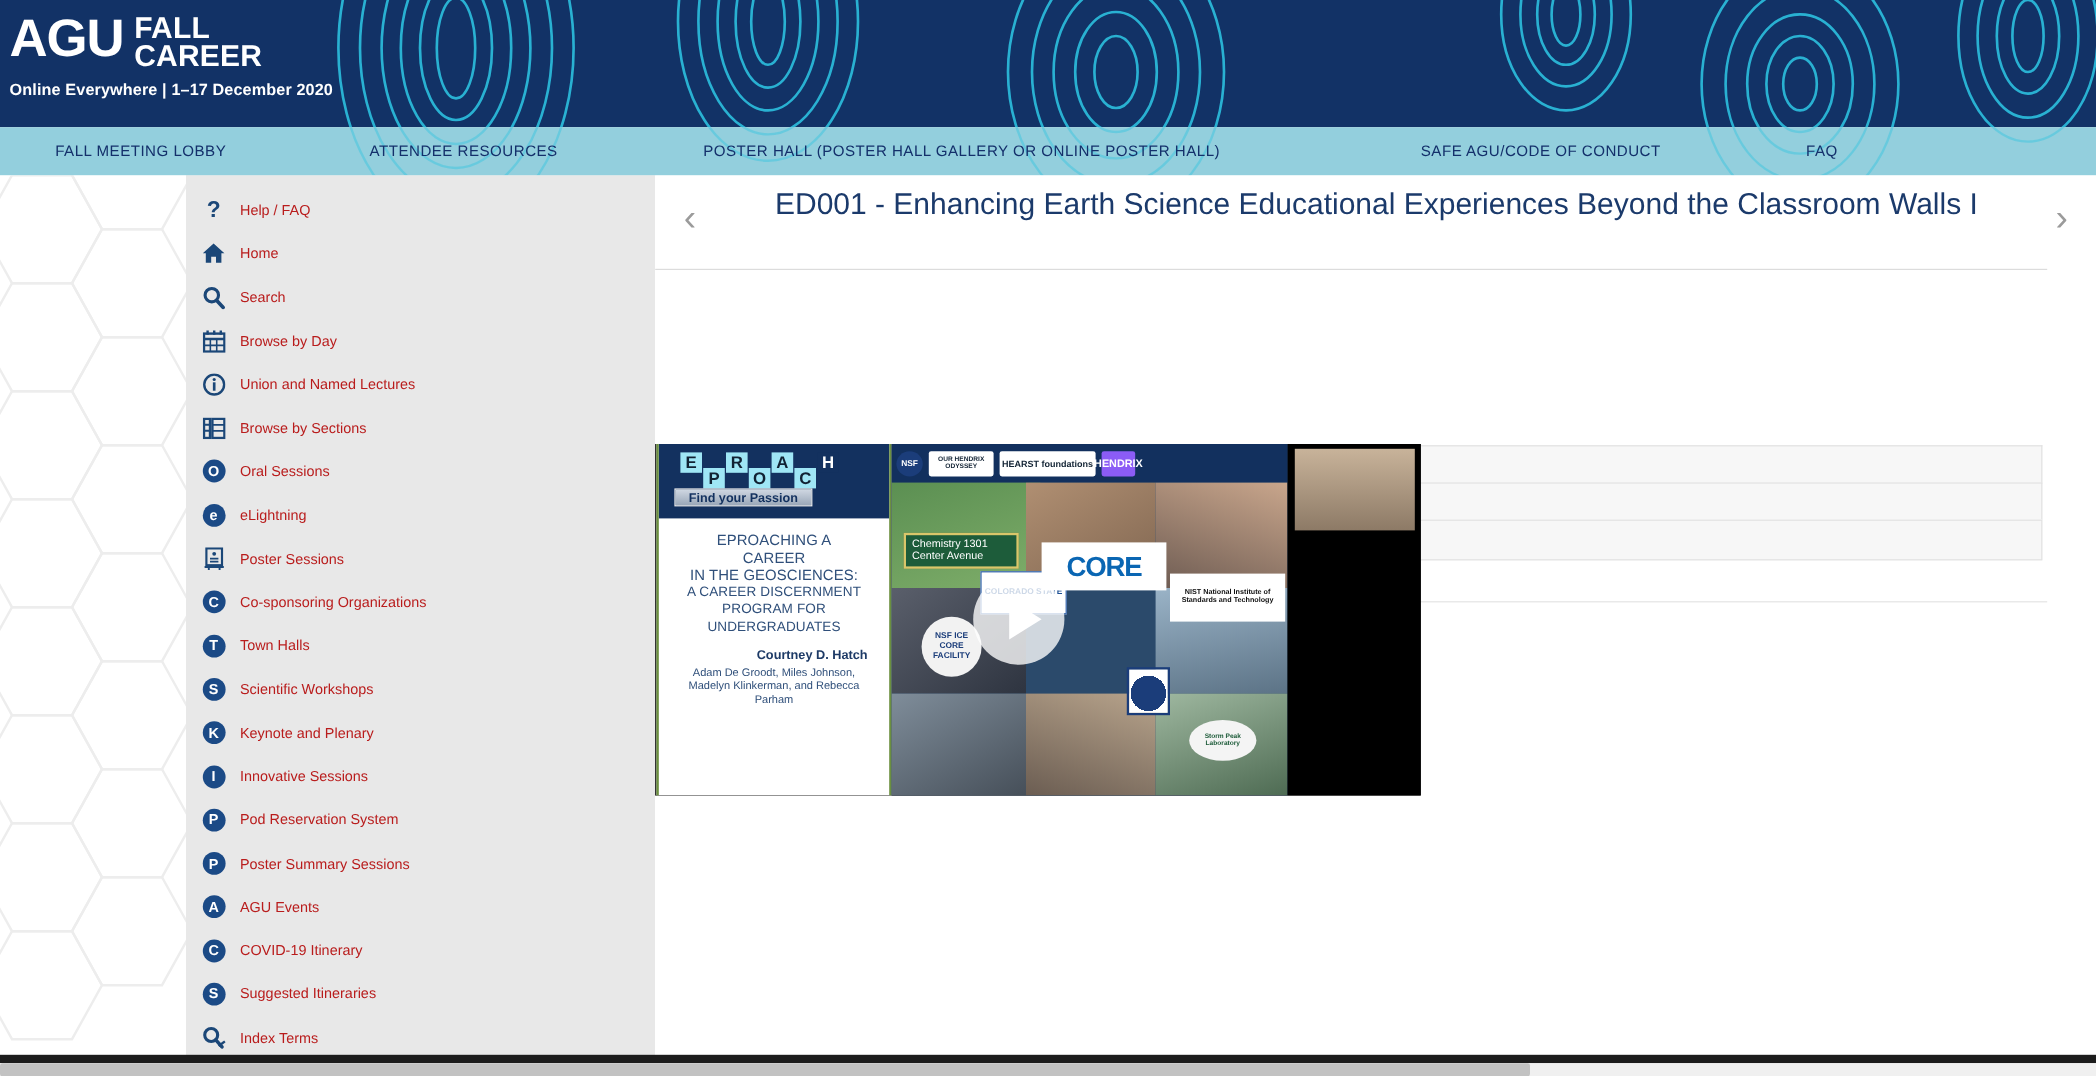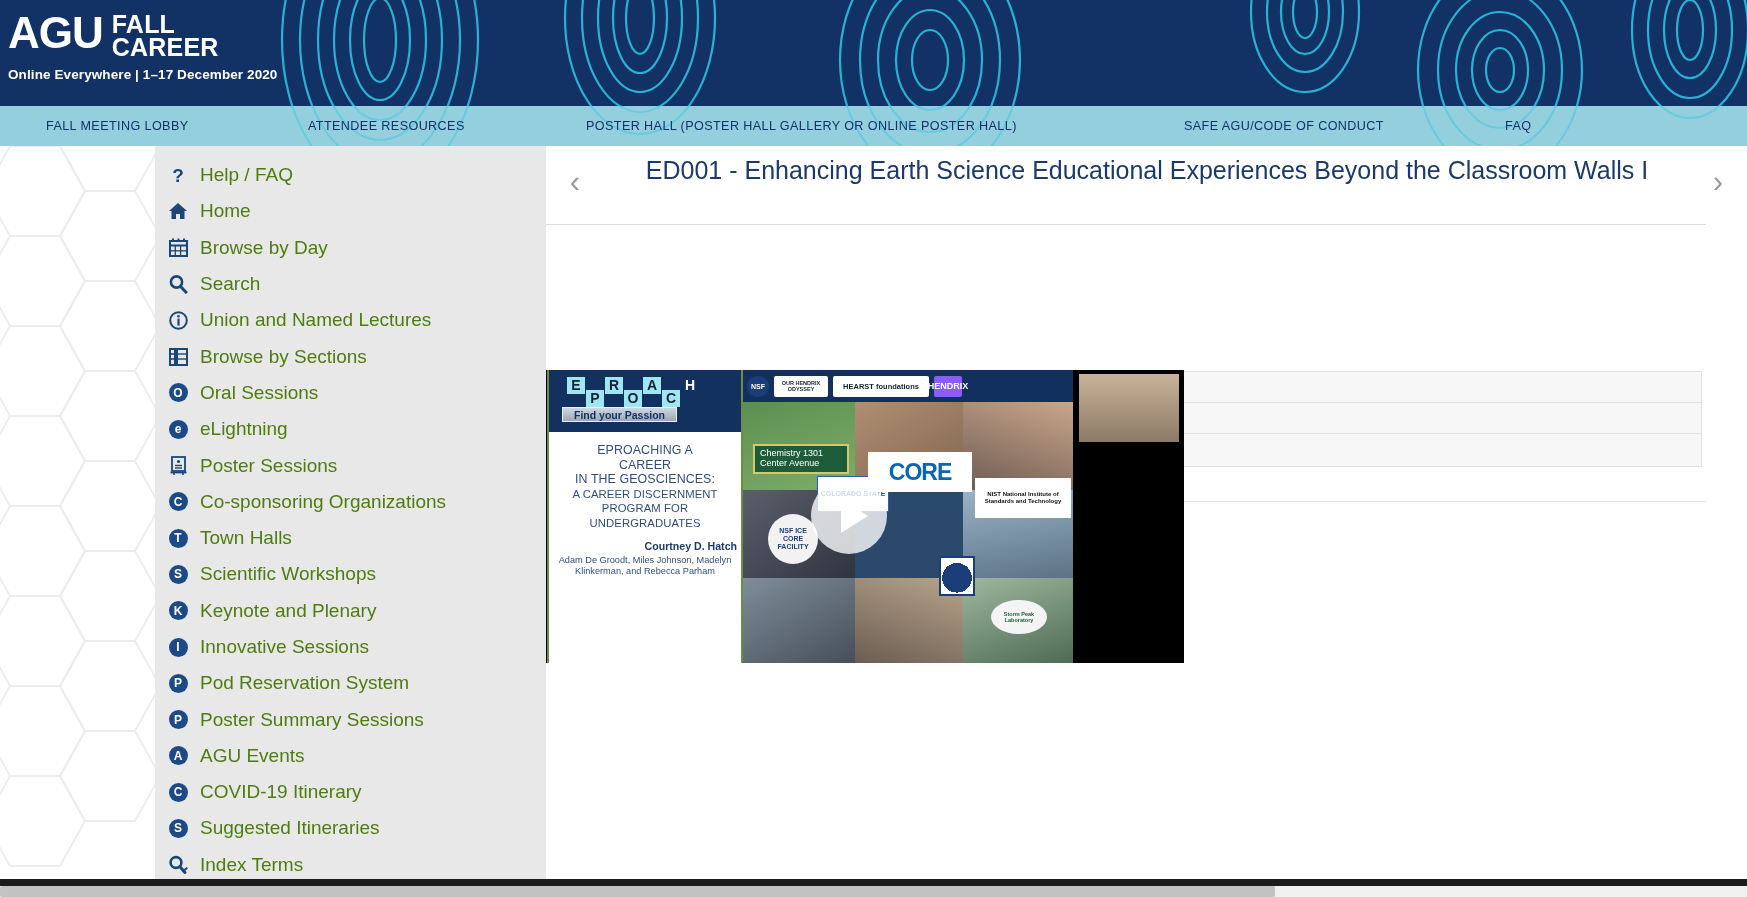--- a/index.html
+++ b/index.html
@@ -89,21 +89,21 @@
     display: flex; align-items: center;
     height: 36.3px; padding-left: 6px;
     cursor: pointer;
   }
   .side-ico {
     width: 34px; min-width: 34px; display: flex;
     align-items: center; justify-content: center;
     color: #1b4778;
   }
   .side-label {
-    font-size: 19px; color: #4d7c0f; margin-left: 5px;
+    font-size: 12px; color: #b91c1c; margin-left: 5px;
     white-space: nowrap;
   }
   .circ {
     width: 19px; height: 19px; border-radius: 50%;
     background: #1b4a86; color: #fff;
     font-size: 12px; font-weight: bold;
     display: flex; align-items: center; justify-content: center;
     font-family: "Liberation Sans", sans-serif;
   }
   .glyph { font-size: 19px; font-weight: bold; line-height: 1; }
@@ -184,21 +184,21 @@
     font-size: 14px; text-align: center;
     background: #9fe6f5; color: #123; width: 18px; height: 17px;
     line-height: 17px; font-family: "Liberation Sans", sans-serif;
   }
   .passion {
     position: absolute; left: 13px; top: 37px; width: 115px; height: 15px;
     background: linear-gradient(#cfd7e2,#9aa7b8);
     border: 1px solid #eee; color: #13315f; font-weight: bold;
     font-size: 10.5px; text-align: center; line-height: 14px;
   }
-  .slide-body { padding: 11px 4px 0; text-align: center; }
+  .slide-body { padding: 11px 18px 0; text-align: center; }
   .sb-l { color: #2f4f7a; font-size: 11.3px; line-height: 14.6px; letter-spacing: .1px; }
   .sb-lg { font-size: 12.4px; }
   .sb-auth {
     margin-top: 9px; color: #1d3a66; font-size: 10.6px; font-weight: bold; text-align: right;
   }
   .sb-auth2 {
     margin-top: 3px; color: #2f4f7a; font-size: 9.2px; line-height: 11.6px;
   }
   .collage {
     position: absolute; left: 197px; top: 0; width: 330px; height: 293px;
@@ -406,42 +406,42 @@
       <span class="side-ico">
         <svg width="20" height="18" viewBox="0 0 20 18">
             <path d="M10 1 L19 9 L16.5 9 L16.5 17 L12 17 L12 12 L8 12 L8 17 L3.5 17 L3.5 9 L1 9 Z" fill="#1b4778"></path>
           </svg>
       </span>
       <span class="side-label">Home</span>
     </div>
 
     <div class="side-item">
       <span class="side-ico">
+        <svg width="20" height="20" viewBox="0 0 20 20">
+            <circle cx="8.5" cy="8" r="5.6" fill="none" stroke="#1b4778" stroke-width="2.6"></circle>
+            <line x1="12.6" y1="12.4" x2="18" y2="18.2" stroke="#1b4778" stroke-width="3" stroke-linecap="round"></line>
+          </svg>
+      </span>
+      <span class="side-label">Search</span>
+    </div>
+
+    <div class="side-item">
+      <span class="side-ico">
         <svg width="19" height="19" viewBox="0 0 19 19">
             <rect x="1" y="3" width="17" height="15" fill="none" stroke="#1b4778" stroke-width="2"></rect>
             <line x1="1" y1="7.5" x2="18" y2="7.5" stroke="#1b4778" stroke-width="2"></line>
             <line x1="6.3" y1="7.5" x2="6.3" y2="18" stroke="#1b4778" stroke-width="1.3"></line>
             <line x1="11.6" y1="7.5" x2="11.6" y2="18" stroke="#1b4778" stroke-width="1.3"></line>
             <line x1="1" y1="12.8" x2="18" y2="12.8" stroke="#1b4778" stroke-width="1.3"></line>
             <line x1="4" y1="0.5" x2="4" y2="4" stroke="#1b4778" stroke-width="2"></line>
             <line x1="9.5" y1="0.5" x2="9.5" y2="4" stroke="#1b4778" stroke-width="2"></line>
             <line x1="15" y1="0.5" x2="15" y2="4" stroke="#1b4778" stroke-width="2"></line>
           </svg>
       </span>
       <span class="side-label">Browse by Day</span>
-    </div>
-
-    <div class="side-item">
-      <span class="side-ico">
-        <svg width="20" height="20" viewBox="0 0 20 20">
-            <circle cx="8.5" cy="8" r="5.6" fill="none" stroke="#1b4778" stroke-width="2.6"></circle>
-            <line x1="12.6" y1="12.4" x2="18" y2="18.2" stroke="#1b4778" stroke-width="3" stroke-linecap="round"></line>
-          </svg>
-      </span>
-      <span class="side-label">Search</span>
     </div>
 
     <div class="side-item">
       <span class="side-ico">
         <svg width="19" height="19" viewBox="0 0 19 19">
             <circle cx="9.5" cy="9.5" r="8.3" fill="none" stroke="#1b4778" stroke-width="2"></circle>
             <circle cx="9.5" cy="5.2" r="1.3" fill="#1b4778"></circle>
             <rect x="8.4" y="7.6" width="2.2" height="7" fill="#1b4778"></rect>
           </svg>
       </span>
@@ -652,21 +652,21 @@
           <div class="sb-l">UNDERGRADUATES</div>
           <div class="sb-auth">Courtney D. Hatch</div>
           <div class="sb-auth2">Adam De Groodt, Miles Johnson, Madelyn Klinkerman, and Rebecca Parham</div>
         </div>
       </div>
 
       <div class="collage">
         <div class="logostrip">
           <span class="lg" style="border-radius:50%; width:22px; padding:0; background:#1b3d7a; color:#fff;">NSF</span>
           <span class="lg" style="font-size:5.5px; line-height:6px; text-align:center; white-space:normal; width:54px;">OUR HENDRIX ODYSSEY</span>
-          <span class="lg" style="font-size:7.5px; width:96px;">HEARST foundations</span>
+          <span class="lg" style="font-size:7.5px; width:80px;">HEARST foundations</span>
           <span class="lg" style="background:#8b5cf6; color:#fff; width:28px; font-size:9px;">HENDRIX</span>
         </div>
 
         <div class="cell" style="left:0; top:32px; width:124px; height:88px; background:linear-gradient(160deg,#5b8f52,#7fae6a);">
           <div style="position:absolute;left:10px;top:42px;width:96px;height:30px;background:#1d5c3a;border:2px solid #d9c66a;color:#fff;font-size:9px;padding:2px 0 0 5px;">Chemistry 1301 Center Avenue</div>
         </div>
         <div class="cell" style="left:112px; top:32px; width:108px; height:88px; background:linear-gradient(150deg,#b08f72,#7f6550);"></div>
         <div class="cell" style="left:220px; top:32px; width:110px; height:88px; background:linear-gradient(200deg,#c9a68c,#6d5b52);"></div>
 
         <div class="cell" style="left:0; top:120px; width:112px; height:88px; background:linear-gradient(140deg,#5a5f6b,#2e3440);">

